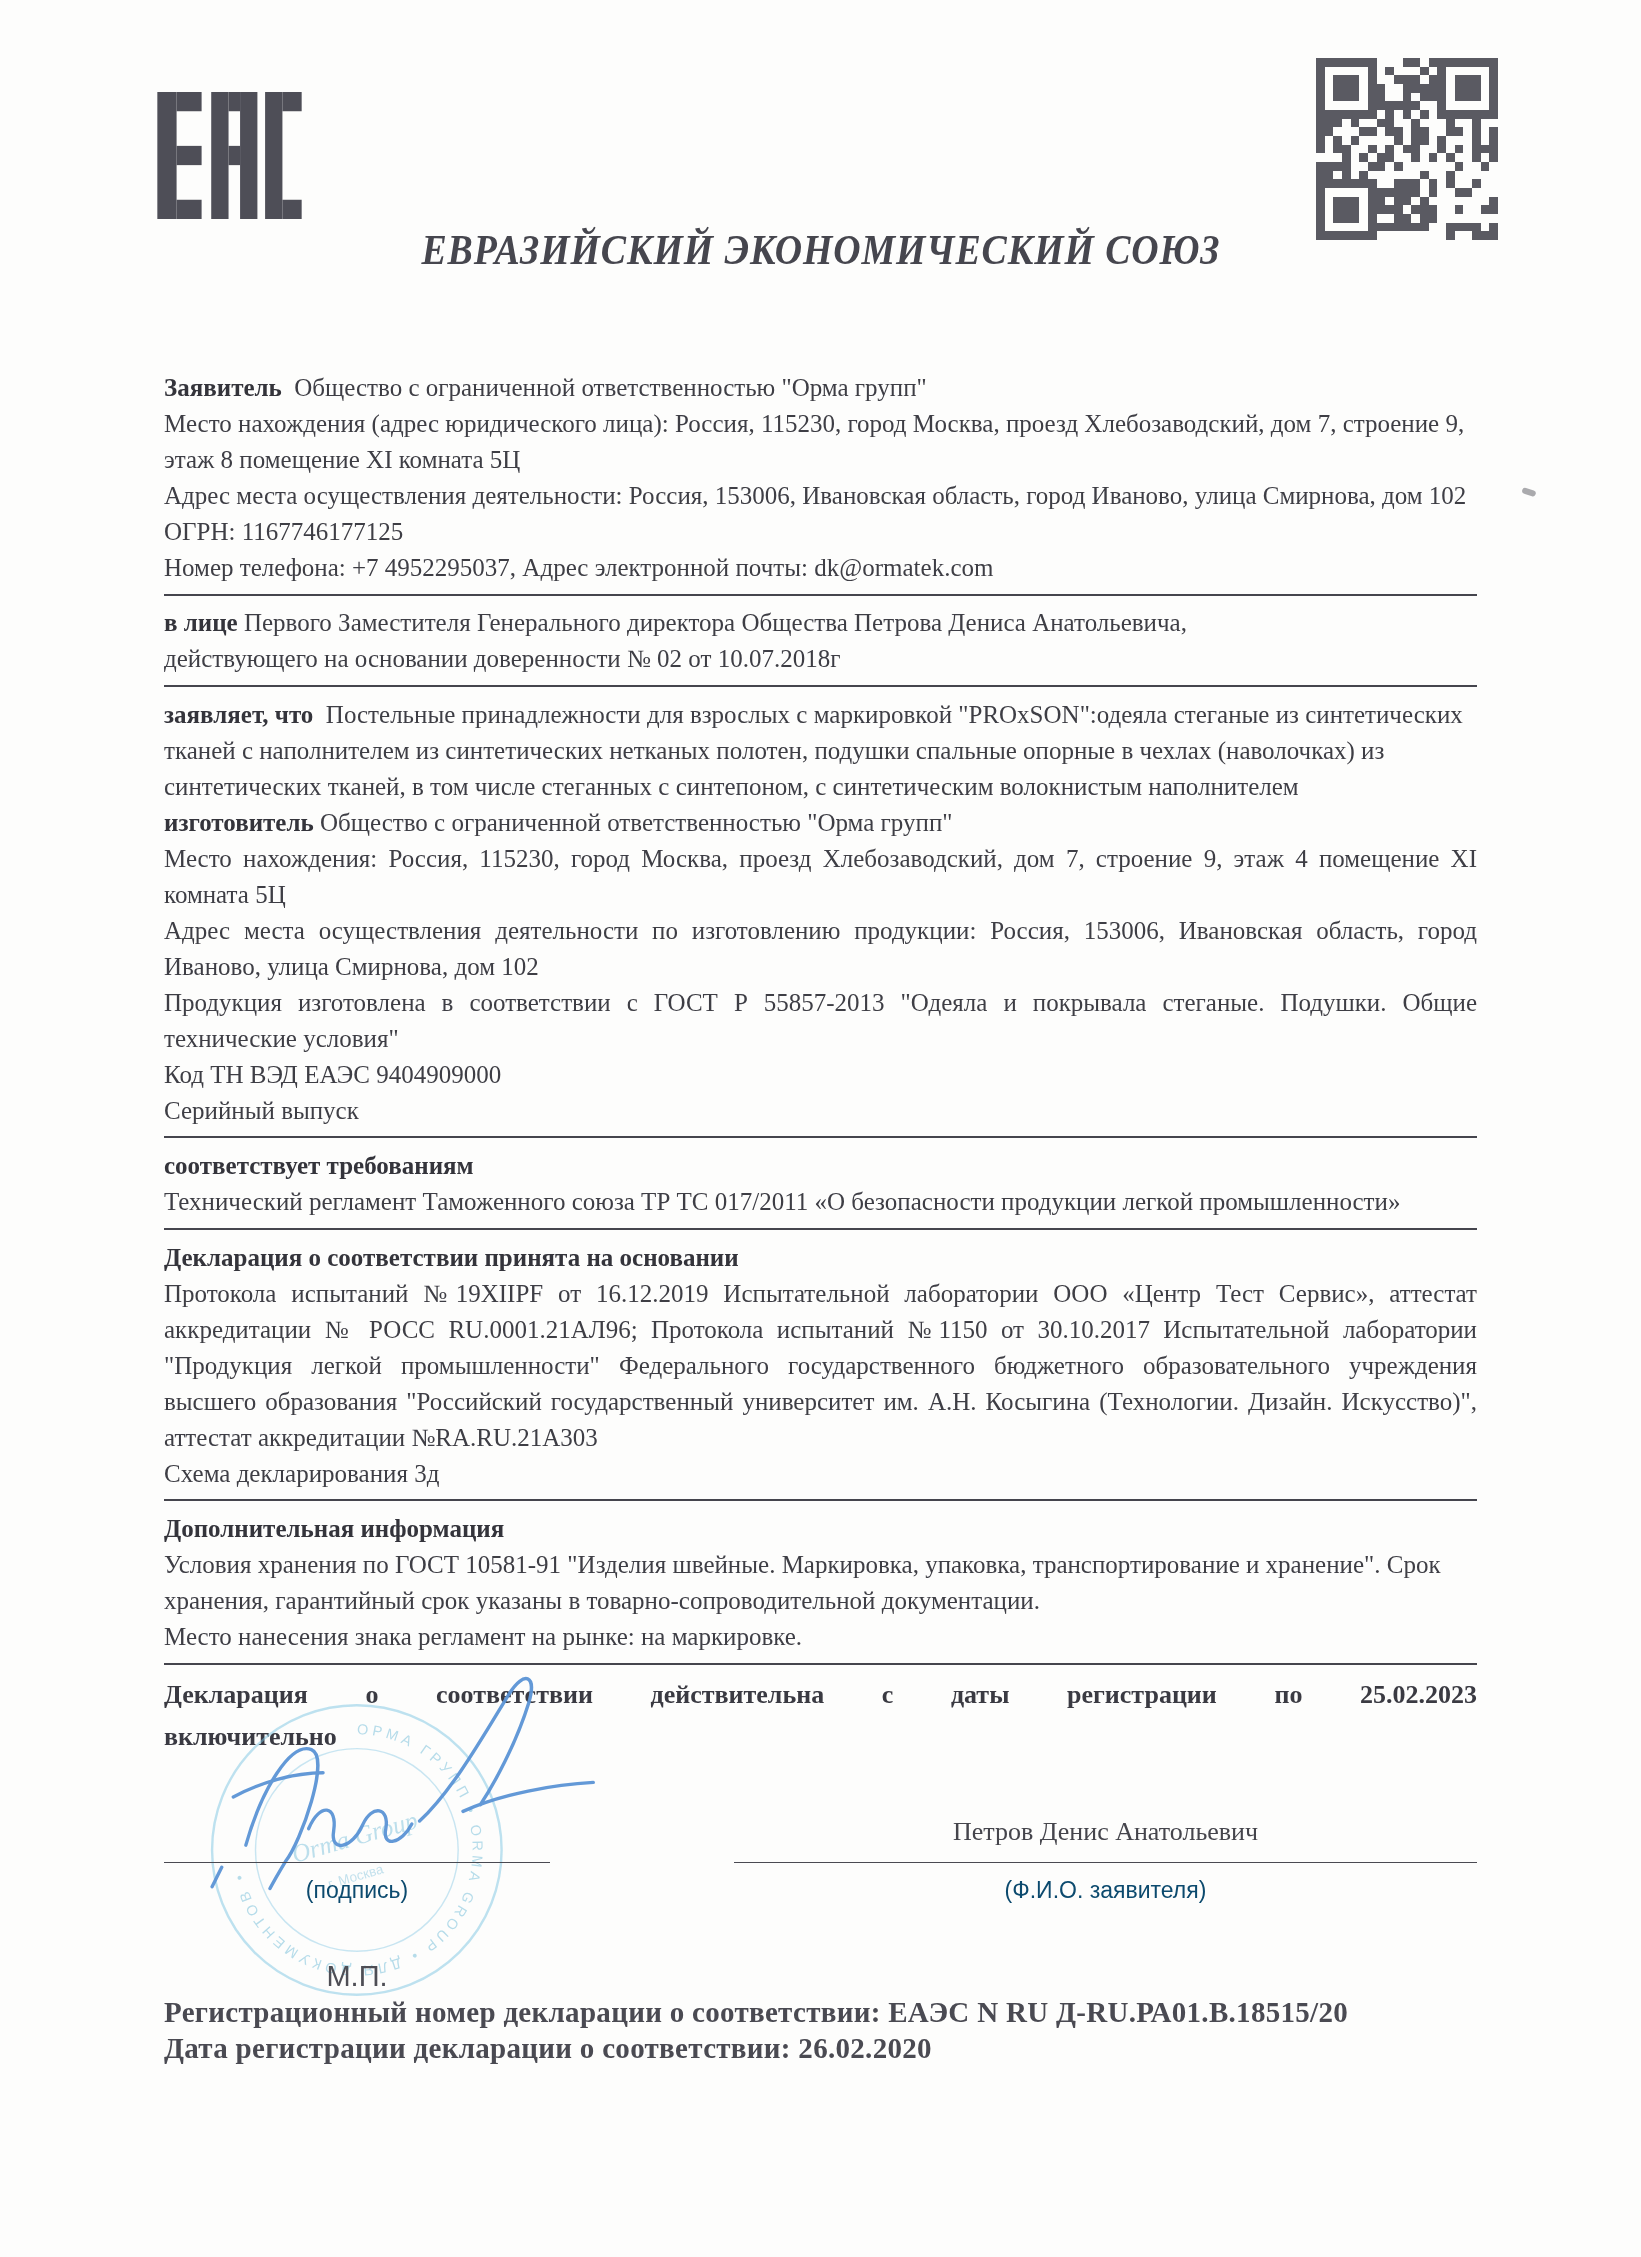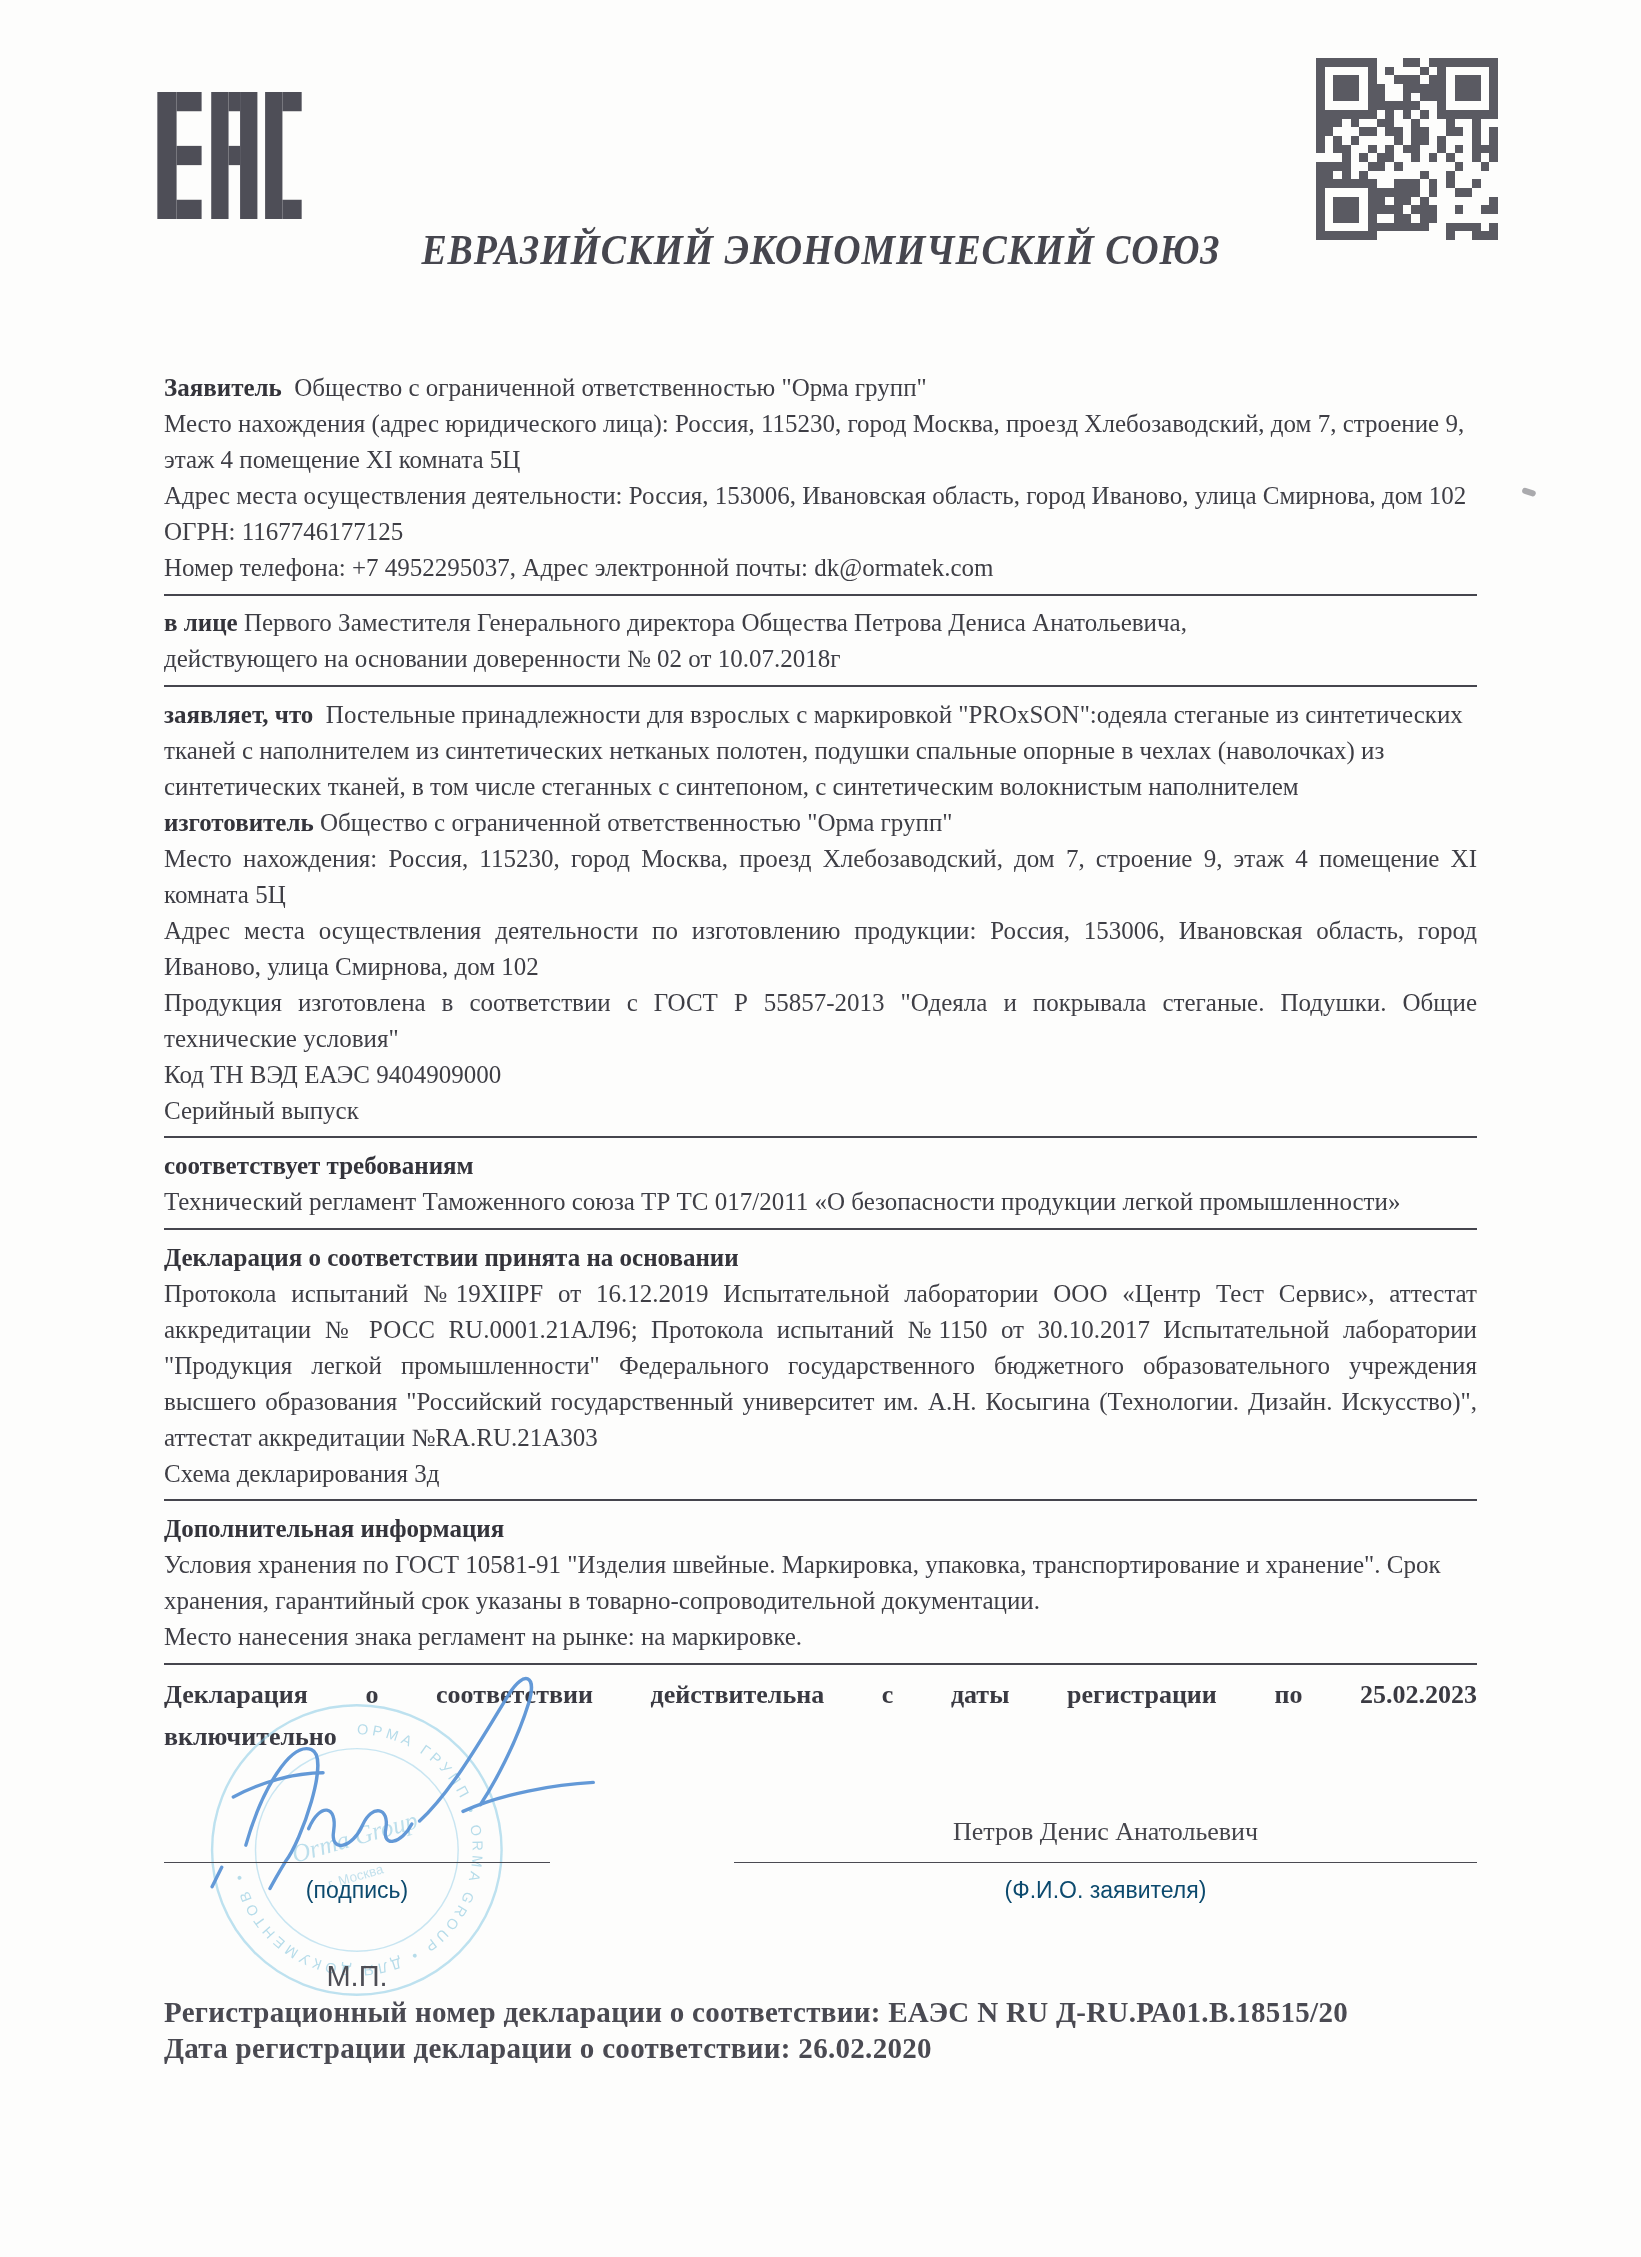--- a/index.html
+++ b/index.html
@@ -515,21 +515,21 @@
       </div>
     <div class="titles">
       <div class="t1"><span>ЕВРАЗИЙСКИЙ ЭКОНОМИЧЕСКИЙ СОЮЗ</span></div>
     </div>
   </div>
 
   <div class="doc">
 
     <section>
       <p><span class="lbl">Заявитель</span>&nbsp; <span>Общество с ограниченной ответственностью "Орма групп"</span></p>
-      <p>Место нахождения (адрес юридического лица): Россия, 115230, город Москва, проезд Хлебозаводский, дом 7, строение 9, этаж 4 помещение XI комната 5Ц</p>
+      <p>Место нахождения (адрес юридического лица): Россия, 115230, город Москва, проезд Хлебозаводский, дом 7, строение 9, этаж 8 помещение XI комната 5Ц</p>
       <p>Адрес места осуществления деятельности: Россия, 153006, Ивановская область, город Иваново, улица Смирнова, дом 102</p>
       <p>ОГРН: 1167746177125</p>
       <p>Номер телефона: +7 4952295037, Адрес электронной почты: dk@ormatek.com</p>
     </section>
     <div class="rule"></div>
 
     <section>
       <p><span class="lbl">в лице</span> <span>Первого Заместителя Генерального директора Общества Петрова Дениса Анатольевича,</span></p>
       <p class="mt6">действующего на основании доверенности № 02 от 10.07.2018г</p>
     </section>

